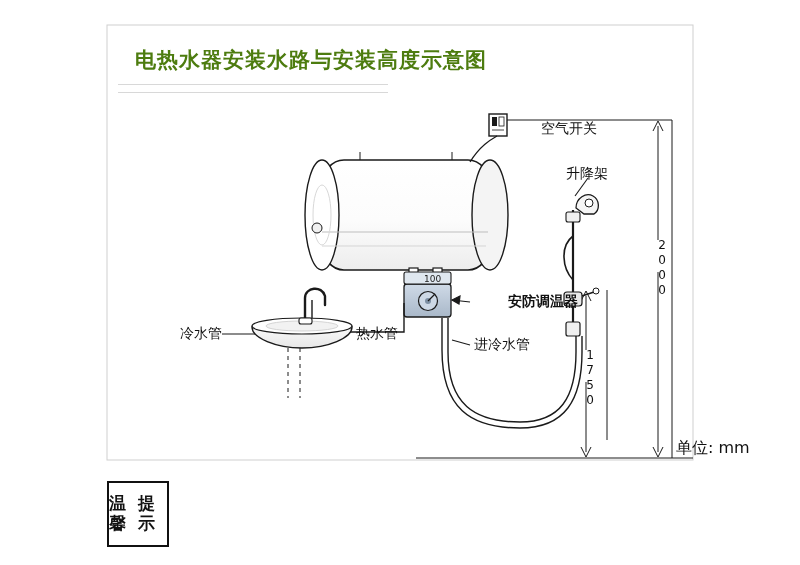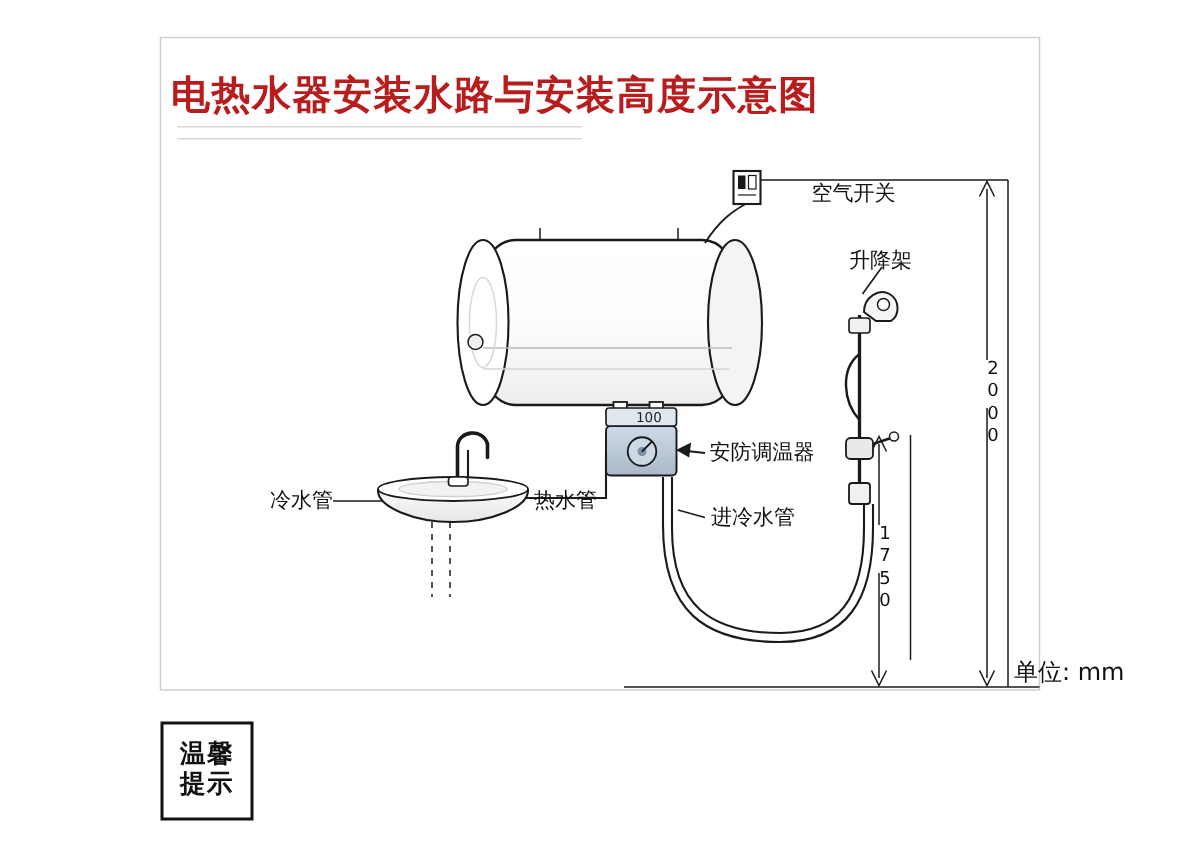--- a/index.html
+++ b/index.html
@@ -15,26 +15,26 @@
     color: #111;
     overflow: hidden;
   }
   #stage {
     position: absolute;
     left: 0; top: 0;
     width: 800px; height: 565px;
   }
   .title {
     position: absolute;
-    left: 114px;
+    left: 135px;
     top: 46px;
-    font-size: 26px;
+    font-size: 21px;
     font-weight: bold;
     letter-spacing: 1px;
-    color: #b91c1c;
+    color: #4d7c0f;
     white-space: nowrap;
   }
   .title-rule {
     position: absolute;
     left: 118px;
     top: 84px;
     width: 270px;
     height: 7px;
     border-top: 1px solid #d8d8d8;
     border-bottom: 1px solid #d8d8d8;
@@ -44,40 +44,40 @@
     left: 0; top: 0;
     width: 800px;
     height: 565px;
   }
   .lbl {
     position: absolute;
     font-size: 14px;
     color: #111;
     white-space: nowrap;
   }
-  .lbl.bold { font-weight: normal; }
+  .lbl.bold { font-weight: bold; margin-left: 35px; }
   .vert {
     position: absolute;
     font-size: 12px;
     color: #111;
     writing-mode: vertical-rl;
     text-orientation: upright;
     letter-spacing: 1px;
     white-space: nowrap;
   }
   .tipbox {
     position: absolute;
     left: 107px;
     top: 481px;
     width: 62px;
     height: 66px;
     border: 2px solid #111;
     box-sizing: border-box;
     display: flex;
-    flex-direction: column;
+    flex-direction: row;
     align-items: center;
     justify-content: center;
     line-height: 1.15;
   }
   .tipbox span {
     font-size: 17px;
     font-weight: bold;
     letter-spacing: 1px;
     color: #111;
   }

